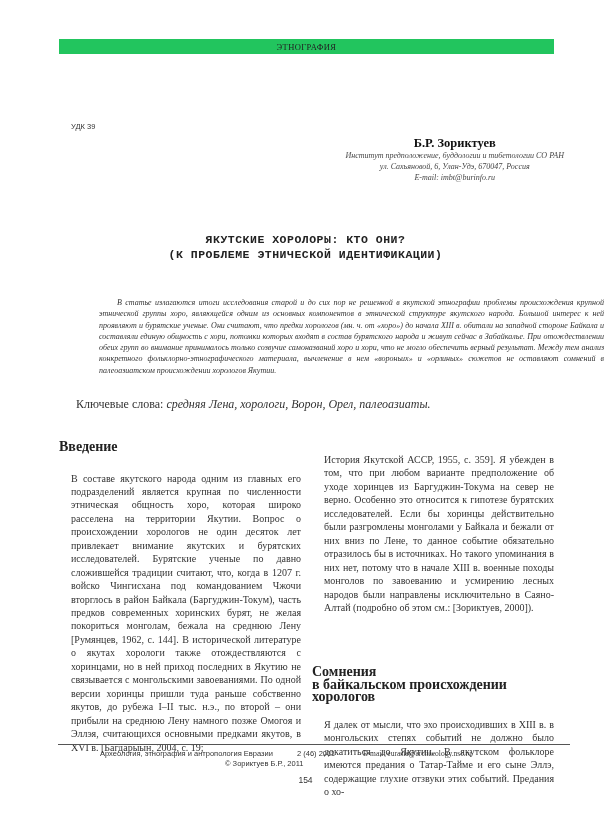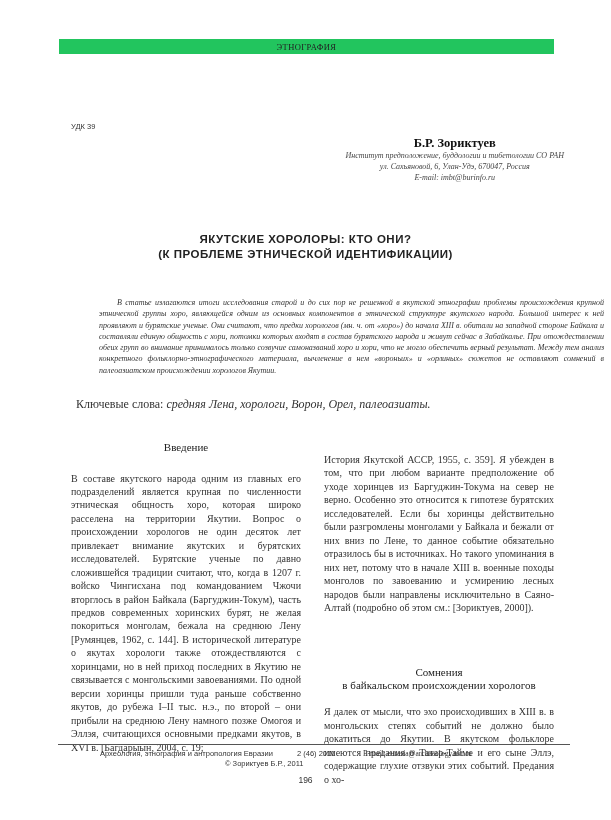--- a/index.html
+++ b/index.html
@@ -13,40 +13,40 @@
   .section-bar span { font-family: "Liberation Serif", serif; font-size: 8.5px; letter-spacing: 0.4px; color: #222; }
 
   .udk { position: absolute; left: 71px; top: 122px; font-family: "Liberation Sans", sans-serif; font-size: 7.5px; color: #333; }
 
   .author-block { position: absolute; right: 47px; top: 136px; text-align: center; font-family: "Liberation Serif", serif; }
   .author-name { font-size: 12.5px; font-weight: bold; color: #111; line-height: 14px; }
   .aff { font-size: 8px; font-style: italic; color: #444; line-height: 11px; }
 
   .title {
     position: absolute; left: 0; width: 611px; top: 232px; text-align: center;
-    font-family: Liberation Sans, sans-serif; font-weight: bold; font-size: 11.5px;
+    font-family: Liberation Mono, monospace; font-weight: bold; font-size: 11.5px;
     line-height: 15px; letter-spacing: 0.5px; color: #222;
   }
 
   .abstract {
     position: absolute; left: 58px; top: 297px; width: 505px;
     font-family: "Liberation Serif", serif; font-style: italic; font-size: 8px;
     line-height: 11.3px; color: #333; text-align: justify; text-indent: 18px; margin-left: 41px;
   }
 
   .keywords {
     position: absolute; left: 76px; top: 397px;
     font-family: "Liberation Serif", serif; font-size: 12px; color: #333;
   }
   .keywords .kw { font-style: italic; }
 
   .col { position: absolute; width: 254px; font-family: "Liberation Serif", serif; font-size: 10px; line-height: 13.45px; color: #333; text-align: justify; }
   .col-left { left: 59px; top: 441px; }
   .col-right { left: 312px; top: 441px; }
-  .col .heading { text-align: center; font-weight: normal; font-size: 11px; line-height: 12.5px; color: #222; }
+  .col .heading { text-align: left; font-weight: bold; font-size: 14px; line-height: 12.5px; color: #222; }
   .col p { margin: 12px; }
   .col-left .heading { margin-bottom: 18px; }
   .col-right .gap { height: 40px; }
   .col-right .heading { margin-bottom: 14px; }
 
   .footer-rule { position: absolute; left: 58px; top: 744px; width: 512px; height: 1px; background: #555; }
   .footer-journal { position: absolute; left: 100px; top: 749px; font-family: "Liberation Sans", sans-serif; font-size: 7.5px; color: #333; white-space: nowrap; }
   .footer-issue { position: absolute; left: 297px; top: 749px; font-family: "Liberation Sans", sans-serif; font-size: 7.5px; color: #333; white-space: nowrap; }
   .footer-email { position: absolute; left: 363px; top: 749px; font-family: Liberation Serif, serif; font-size: 7.5px; color: #333; white-space: nowrap; }
   .footer-copy { position: absolute; left: 225px; top: 759px; font-family: "Liberation Sans", sans-serif; font-size: 7.5px; color: #333; white-space: nowrap; }
@@ -92,13 +92,13 @@
     <div>в байкальском происхождении хорологов</div>
   </div>
   <p>Я далек от мысли, что эхо происходивших в XIII в. в монгольских степях событий не должно было докатиться до Якутии. В якутском фольклоре имеются предания о Татар-Тайме и его сыне Эллэ, содержащие глухие отзвуки этих событий. Предания о хо-</p>
 </div>
 
 <div class="footer-rule"></div>
 <div class="footer-journal">Археология, этнография и антропология Евразии</div>
 <div class="footer-issue">2 (46)  2011</div>
 <div class="footer-email">E-mail: eurasia@archaeology.nsc.ru</div>
 <div class="footer-copy">©  Зориктуев Б.Р., 2011</div>
-<div class="page-num">196</div>
+<div class="page-num">154</div>
 
 </body></html>

